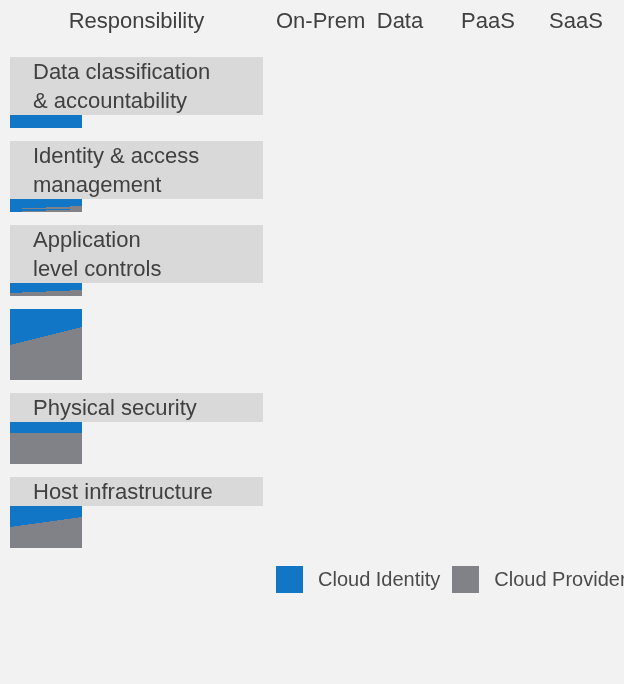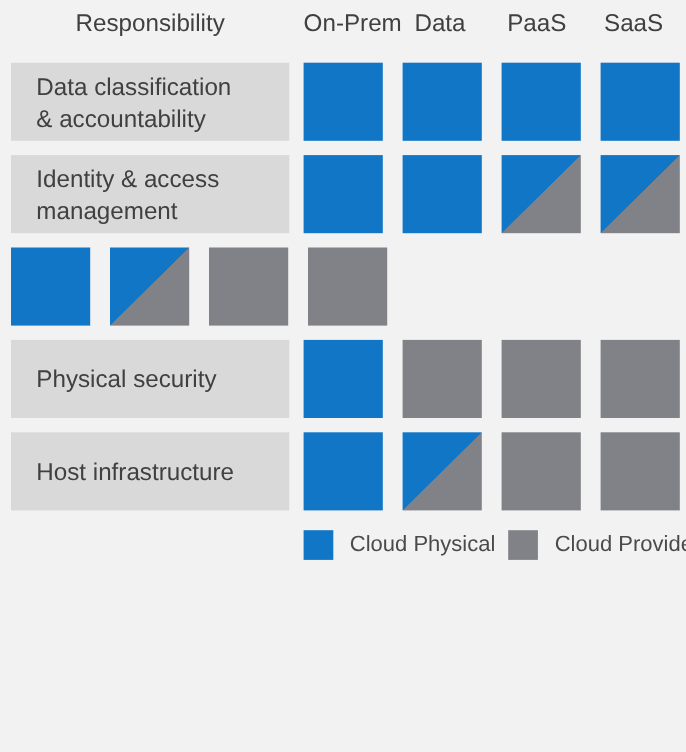--- a/index.html
+++ b/index.html
@@ -36,20 +36,21 @@
     margin-right: 16px;
     text-align: center;
     white-space: nowrap;
   }
   .col-header:last-child { margin-right: 0; }
   
   .row {
     display: flex;
     height: 71px;
     margin: 0 0 13px 10px;
+    flex-direction: column;
   }
   .row-label {
     width: 253px;
     margin-right: 13px;
     background: var(--color-labelbox, #d9d9d9);
     display: flex;
     align-items: center;
     padding-left: 23px;
     font-size: 22px;
     line-height: 29px;
@@ -110,20 +111,28 @@
 
   <div class="row">
     <div class="row-label">Identity &amp; access
 management</div>
     <div class="cell" data-state="customer"></div>
     <div class="cell" data-state="customer"></div>
     <div class="cell" data-state="shared"></div>
     <div class="cell" data-state="shared"></div>
   </div>
 
+  <div class="row">
+    <div class="row-label">Application
+level controls</div>
+    <div class="cell" data-state="customer"></div>
+    <div class="cell" data-state="customer"></div>
+    <div class="cell" data-state="shared"></div>
+    <div class="cell" data-state="provider"></div>
+  </div>
 
   <div class="row">
     <div class="cell" data-state="customer"></div>
     <div class="cell" data-state="shared"></div>
     <div class="cell" data-state="provider"></div>
     <div class="cell" data-state="provider"></div>
   </div>
 
   <div class="row">
     <div class="row-label">Physical security</div>
@@ -136,18 +145,18 @@
   <div class="row">
     <div class="row-label">Host infrastructure</div>
     <div class="cell" data-state="customer"></div>
     <div class="cell" data-state="shared"></div>
     <div class="cell" data-state="provider"></div>
     <div class="cell" data-state="provider"></div>
   </div>
 
   <div class="legend">
     <span class="swatch" data-state="customer"></span>
-    <span class="legend-label">Cloud Physical</span>
+    <span class="legend-label">Cloud Identity</span>
     <span class="swatch" data-state="provider"></span>
     <span class="legend-label">Cloud Provider</span>
   </div>
 
 </div>
 
 </body></html>

